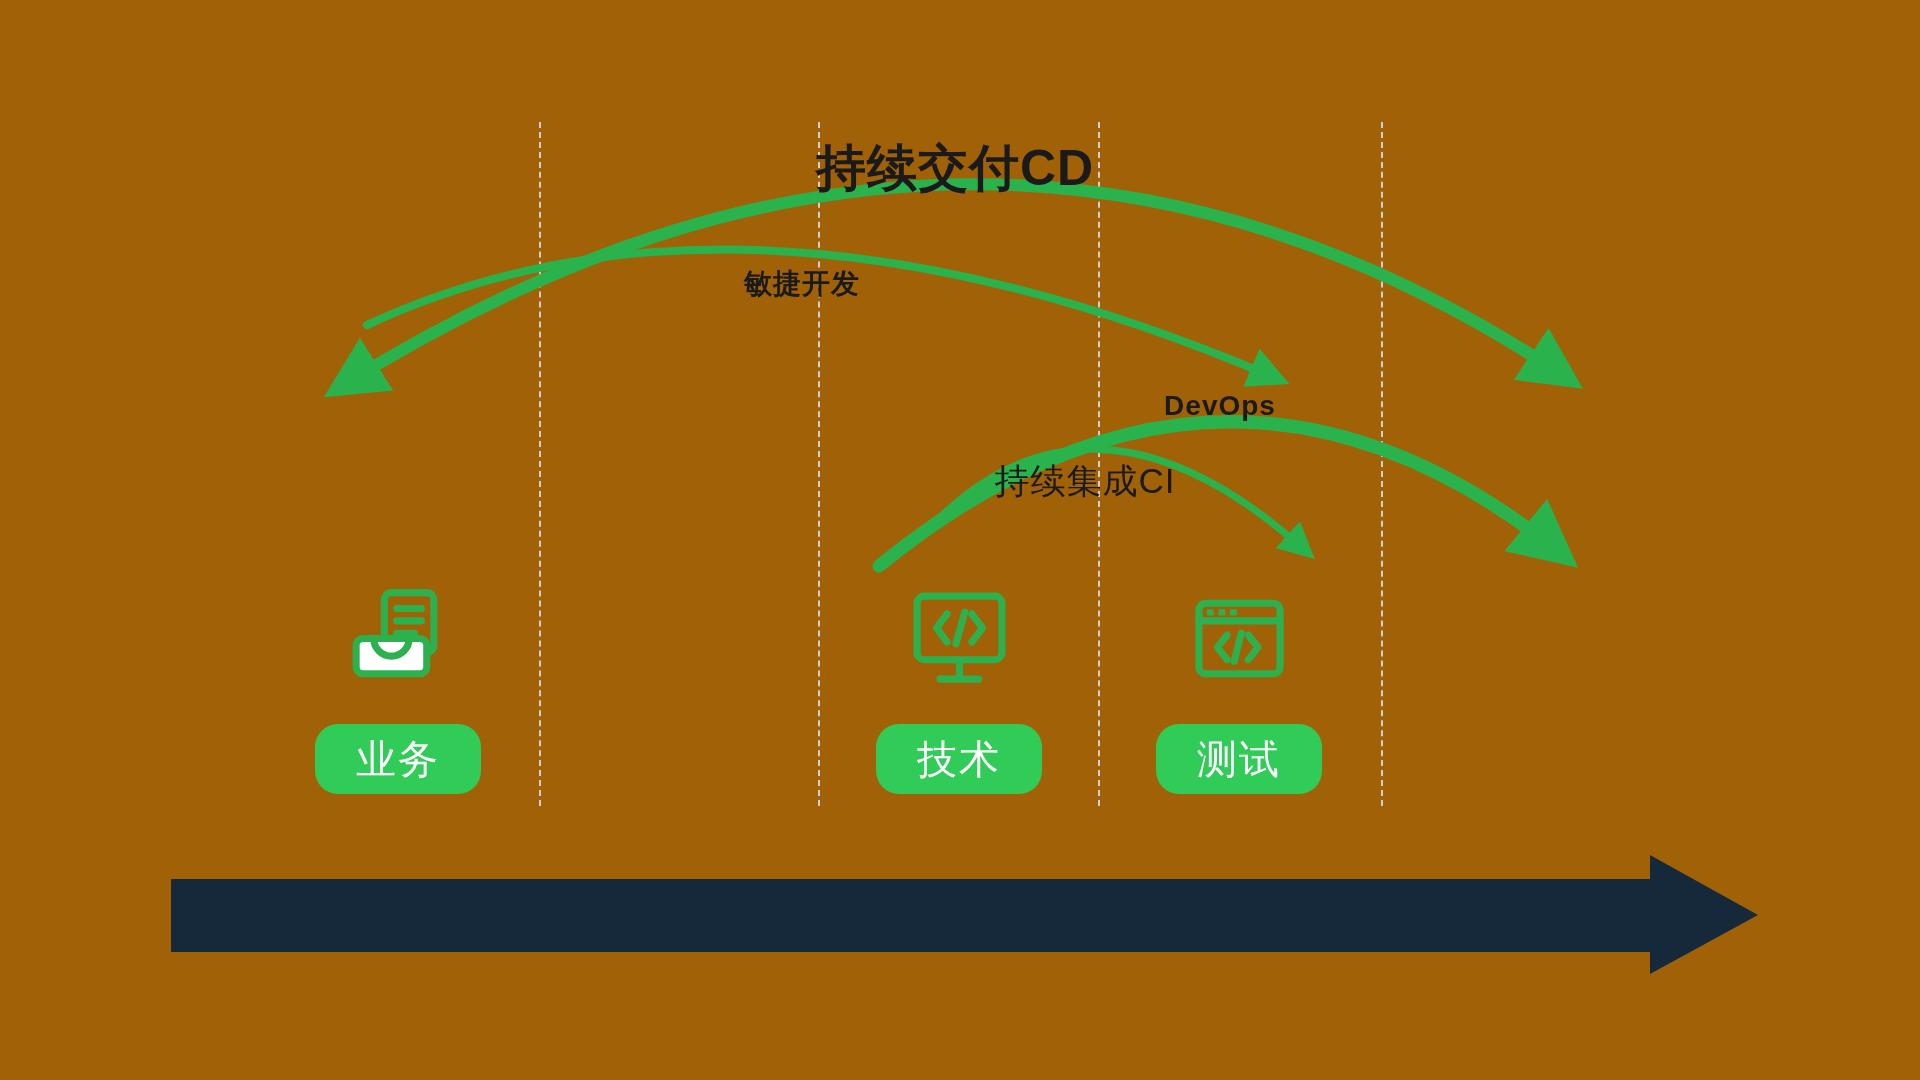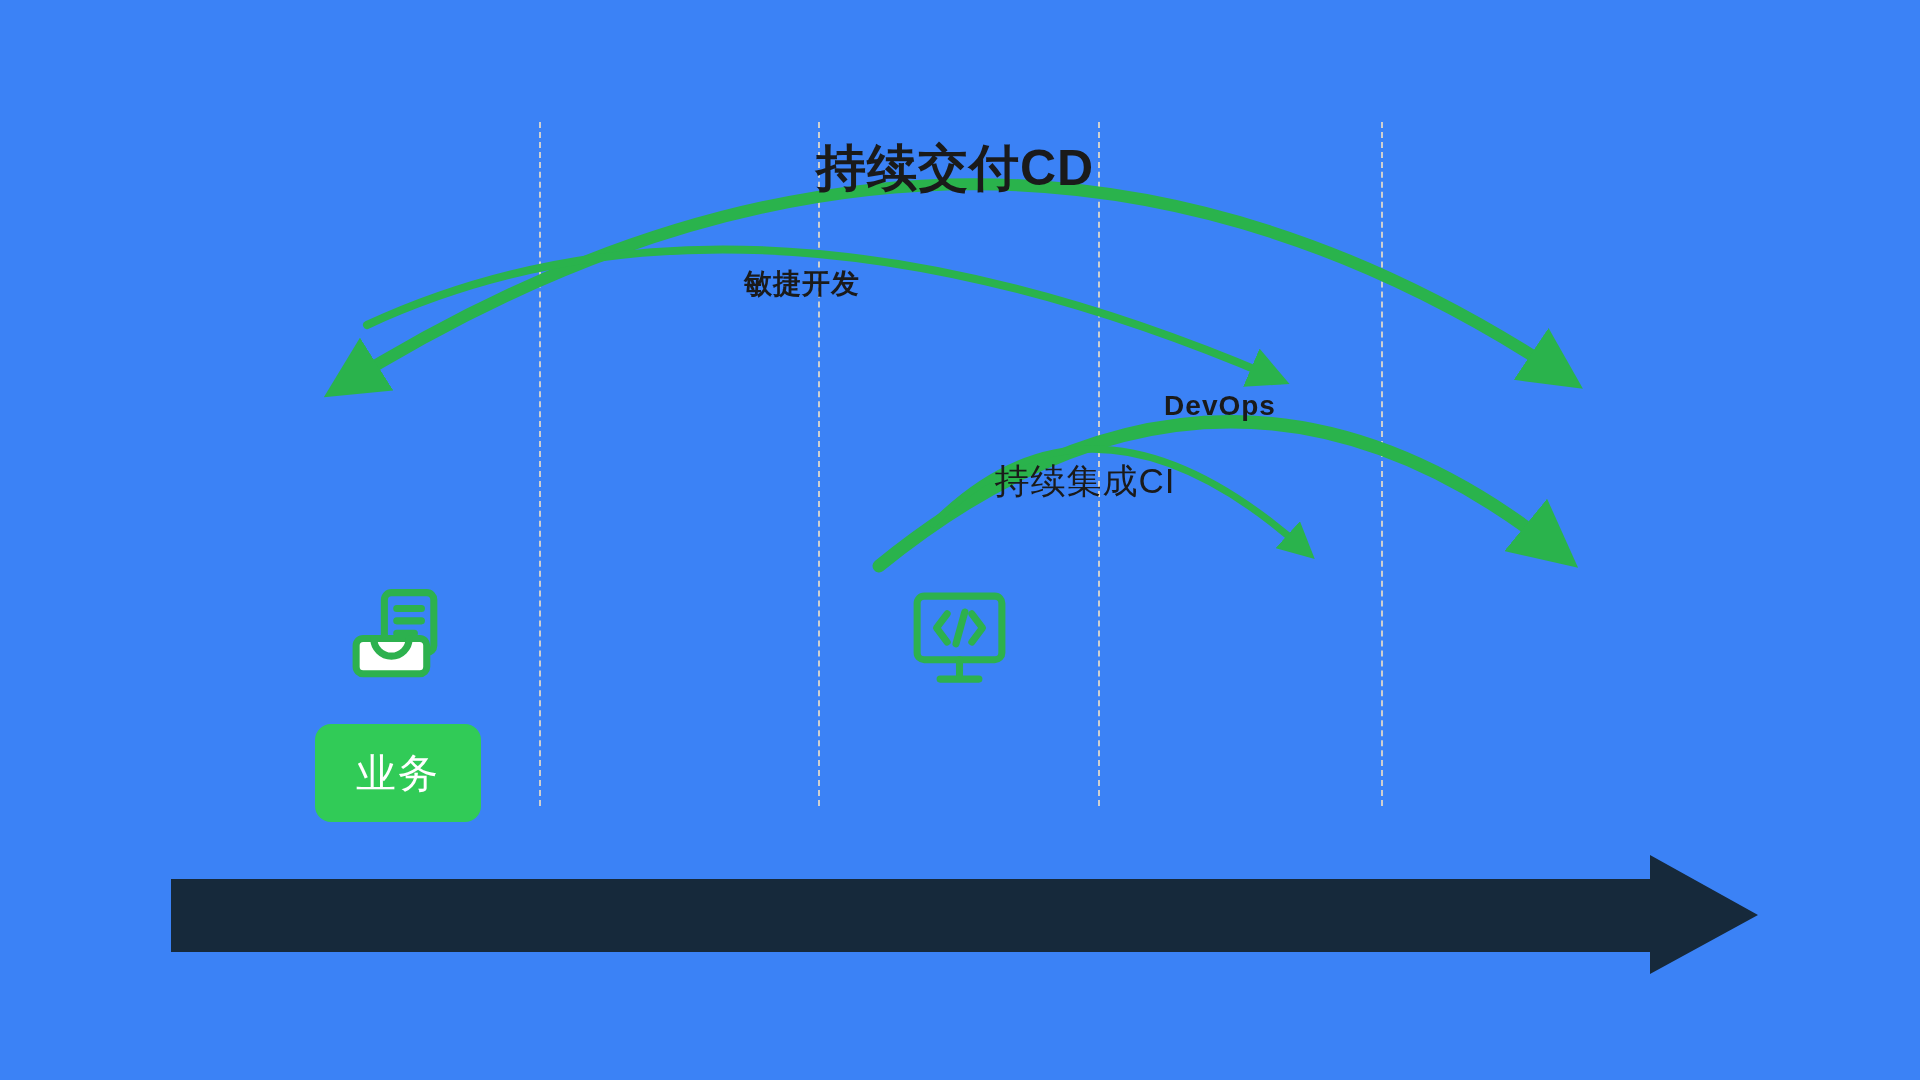--- a/index.html
+++ b/index.html
@@ -6,41 +6,41 @@
     --arrow-green:#2ab34c;
     --icon-green:#2db14e;
     --box-green:#31cb57;
     --navy:#16293b;
     --divider:#cfcfcf;
     --text-dark:#1a1a1a;
   }
   *{margin:0;padding:0;box-sizing:border-box;}
   html,body{width:1920px;height:1080px;background:#ffffff;overflow:hidden;
     font-family:"Liberation Sans","DejaVu Sans",sans-serif;}
-  .canvas{position:absolute;top:0;left:0;width:1920px;height:1080px;background:#3b82f6;}
+  .canvas{position:absolute;top:0;left:0;width:1920px;height:1080px;background:#a16207;}
 
   .overlay{position:absolute;top:0;left:0;pointer-events:none;}
 
   .divider{position:absolute;top:122px;height:684px;width:0;
     border-left:2px dashed var(--divider);}
 
   .arc{fill:none;stroke:var(--arrow-green);stroke-linecap:round;}
 
   .arc-label{position:absolute;transform:translate(-50%,-50%);
     color:var(--text-dark);font-weight:500;white-space:nowrap;letter-spacing:1px;}
   .lbl-cd{font-size:50px;font-weight:600;}
   .lbl-agile{font-size:28px;font-weight:600;}
   .lbl-devops{font-size:28px;font-weight:bold;}
   .lbl-ci{font-size:35px;}
 
   .stage{position:absolute;top:582px;width:166px;display:flex;
     flex-direction:column;align-items:center;}
   .stage-icon{width:113px;height:113px;}
   .stage-icon svg{width:100%;height:100%;display:block;}
-  .stage-label{margin-top:29px;width:166px;height:98px;border-radius:16px;
+  .stage-label{margin-top:29px;width:166px;height:70px;border-radius:23px;
     background:var(--box-green);color:#ffffff;font-size:40px;
     display:flex;align-items:center;justify-content:center;letter-spacing:2px;}
 
   .ic{fill:none;stroke:var(--icon-green);stroke-width:4;stroke-linecap:round;stroke-linejoin:round;}
   .ic-thick{fill:none;stroke:var(--icon-green);stroke-width:5;stroke-linecap:round;stroke-linejoin:round;}
   .icf{fill:var(--icon-green);stroke:none;}
   .icw{fill:#ffffff;stroke:var(--icon-green);stroke-width:4;stroke-linejoin:round;}
   .icmask{fill:#ffffff;stroke:none;}
 
   .vs-arrow{position:absolute;top:0;left:0;}
@@ -90,21 +90,37 @@
   <div class="stage" style="left:876px">
     <div class="stage-icon">
       <svg viewBox="0 0 64 64">
         <rect class="ic" x="8" y="8" width="48" height="36" rx="4"></rect>
         <polyline class="ic" points="25 18 19 26 25 34"></polyline>
         <polyline class="ic" points="39 18 45 26 39 34"></polyline>
         <path class="ic" d="M35 17 L30 35"></path>
         <path class="ic" d="M32 44 V53 M21 55 H43"></path>
       </svg>
     </div>
+    <div class="stage-label">技术</div>
   </div>
 
+  <div class="stage" style="left:1156px">
+    <div class="stage-icon">
+      <svg viewBox="0 0 64 64">
+        <rect class="ic" x="9" y="12" width="46" height="40" rx="4"></rect>
+        <path class="ic" d="M9 22 H55"></path>
+        <rect class="icf" x="13.5" y="15.5" width="4" height="3.5" rx="0.8"></rect>
+        <rect class="icf" x="20" y="15.5" width="4" height="3.5" rx="0.8"></rect>
+        <rect class="icf" x="26.5" y="15.5" width="4" height="3.5" rx="0.8"></rect>
+        <polyline class="ic" points="25 30 19.5 37 25 44"></polyline>
+        <polyline class="ic" points="37 30 42.5 37 37 44"></polyline>
+        <path class="ic" d="M33 29 L29 45"></path>
+      </svg>
+    </div>
+    <div class="stage-label">测试</div>
+  </div>
 
 
   <svg class="vs-arrow" width="1920" height="1080" viewBox="0 0 1920 1080">
     <polygon points="171,879 1650,879 1650,855 1758,915 1650,974 1650,952 171,952" style="fill:var(--navy)"></polygon>
   </svg>
 
 </div>
 
 </body></html>

